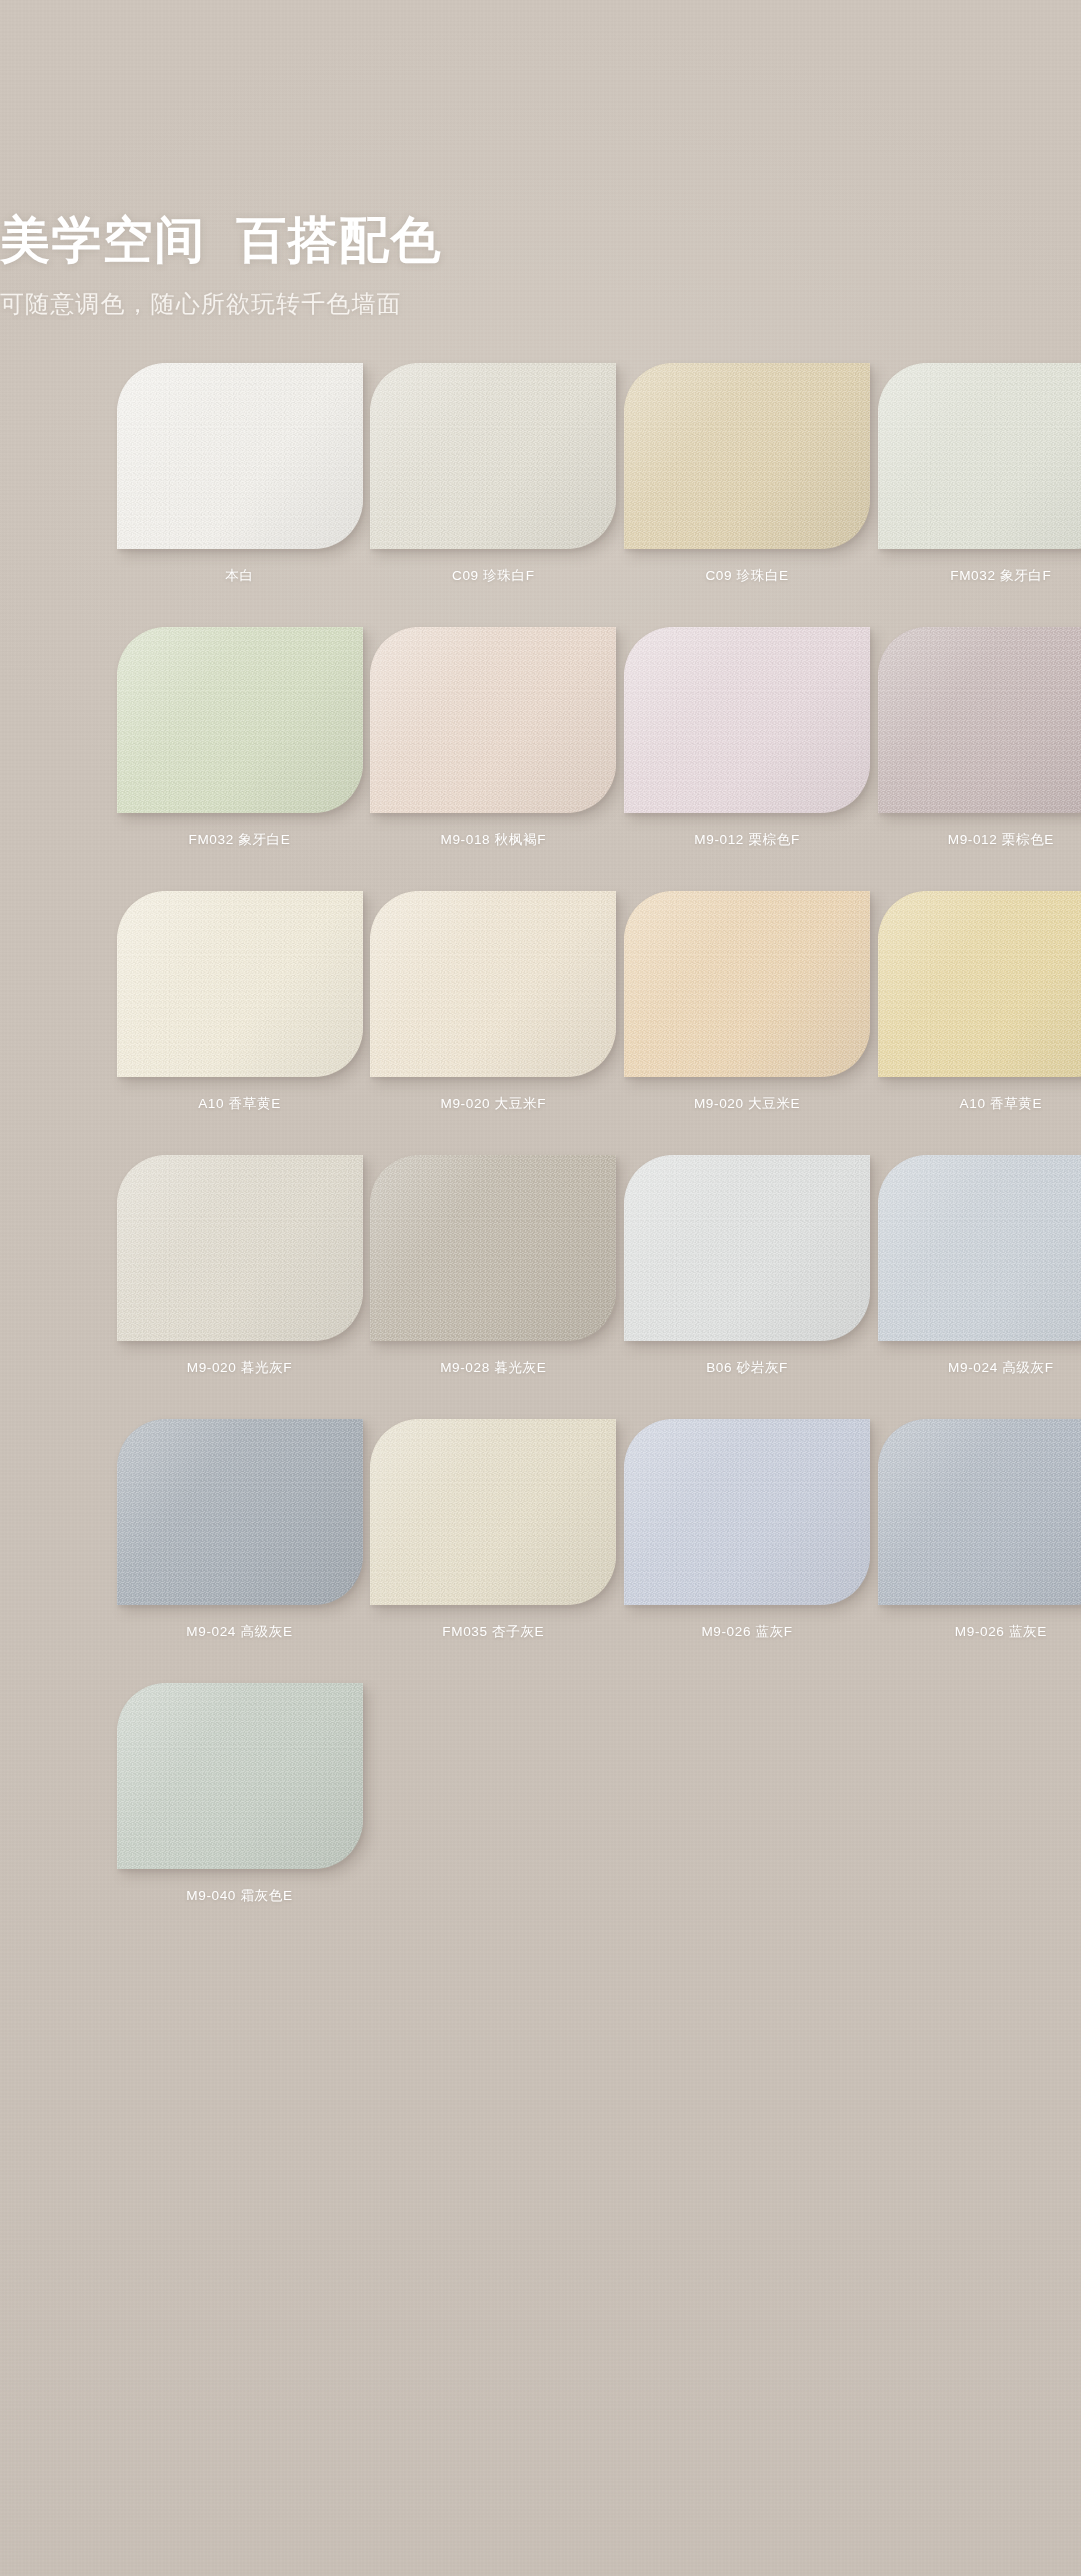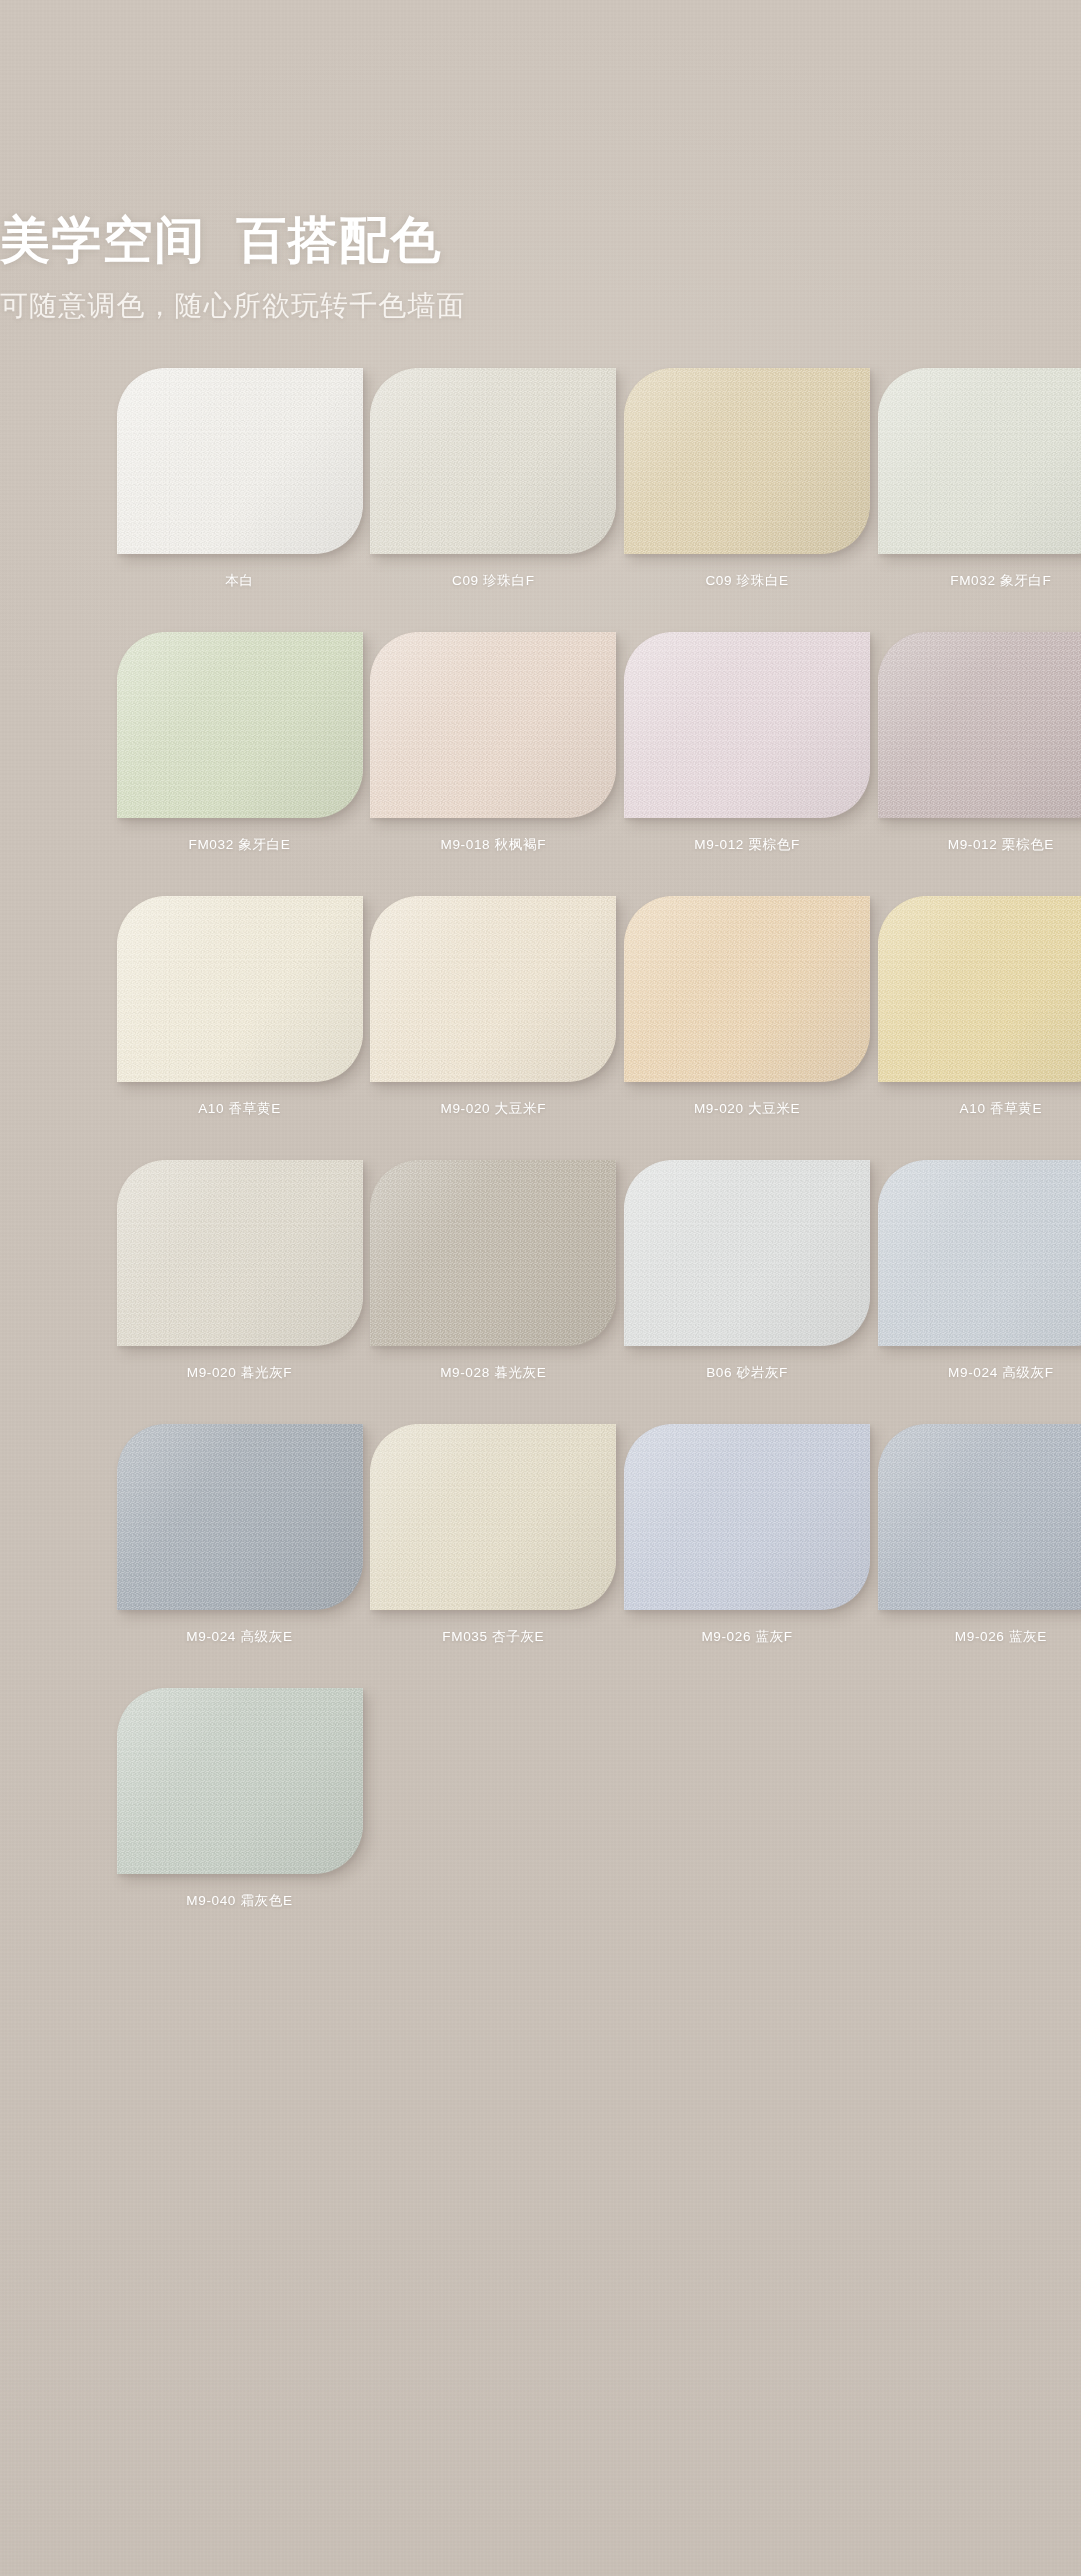--- a/index.html
+++ b/index.html
@@ -52,21 +52,21 @@
     line-height: 1.06;
     font-weight: 700;
     letter-spacing: 1.4px;
     white-space: pre;
     text-shadow: 0 1.4px 7.1px rgba(120,108,96,.22);
   }
 
   .subtitle {
     margin-top: 21.4px;
     color: #f6f3ef;
-    font-size: 28px;
+    font-size: 24px;
     line-height: 1.3;
     font-weight: 400;
     letter-spacing: 1.1px;
     text-shadow: 0 0.7px 4.3px rgba(120,108,96,.18);
   }
 
   
   .grid {
     position: relative;
     z-index: 2;

